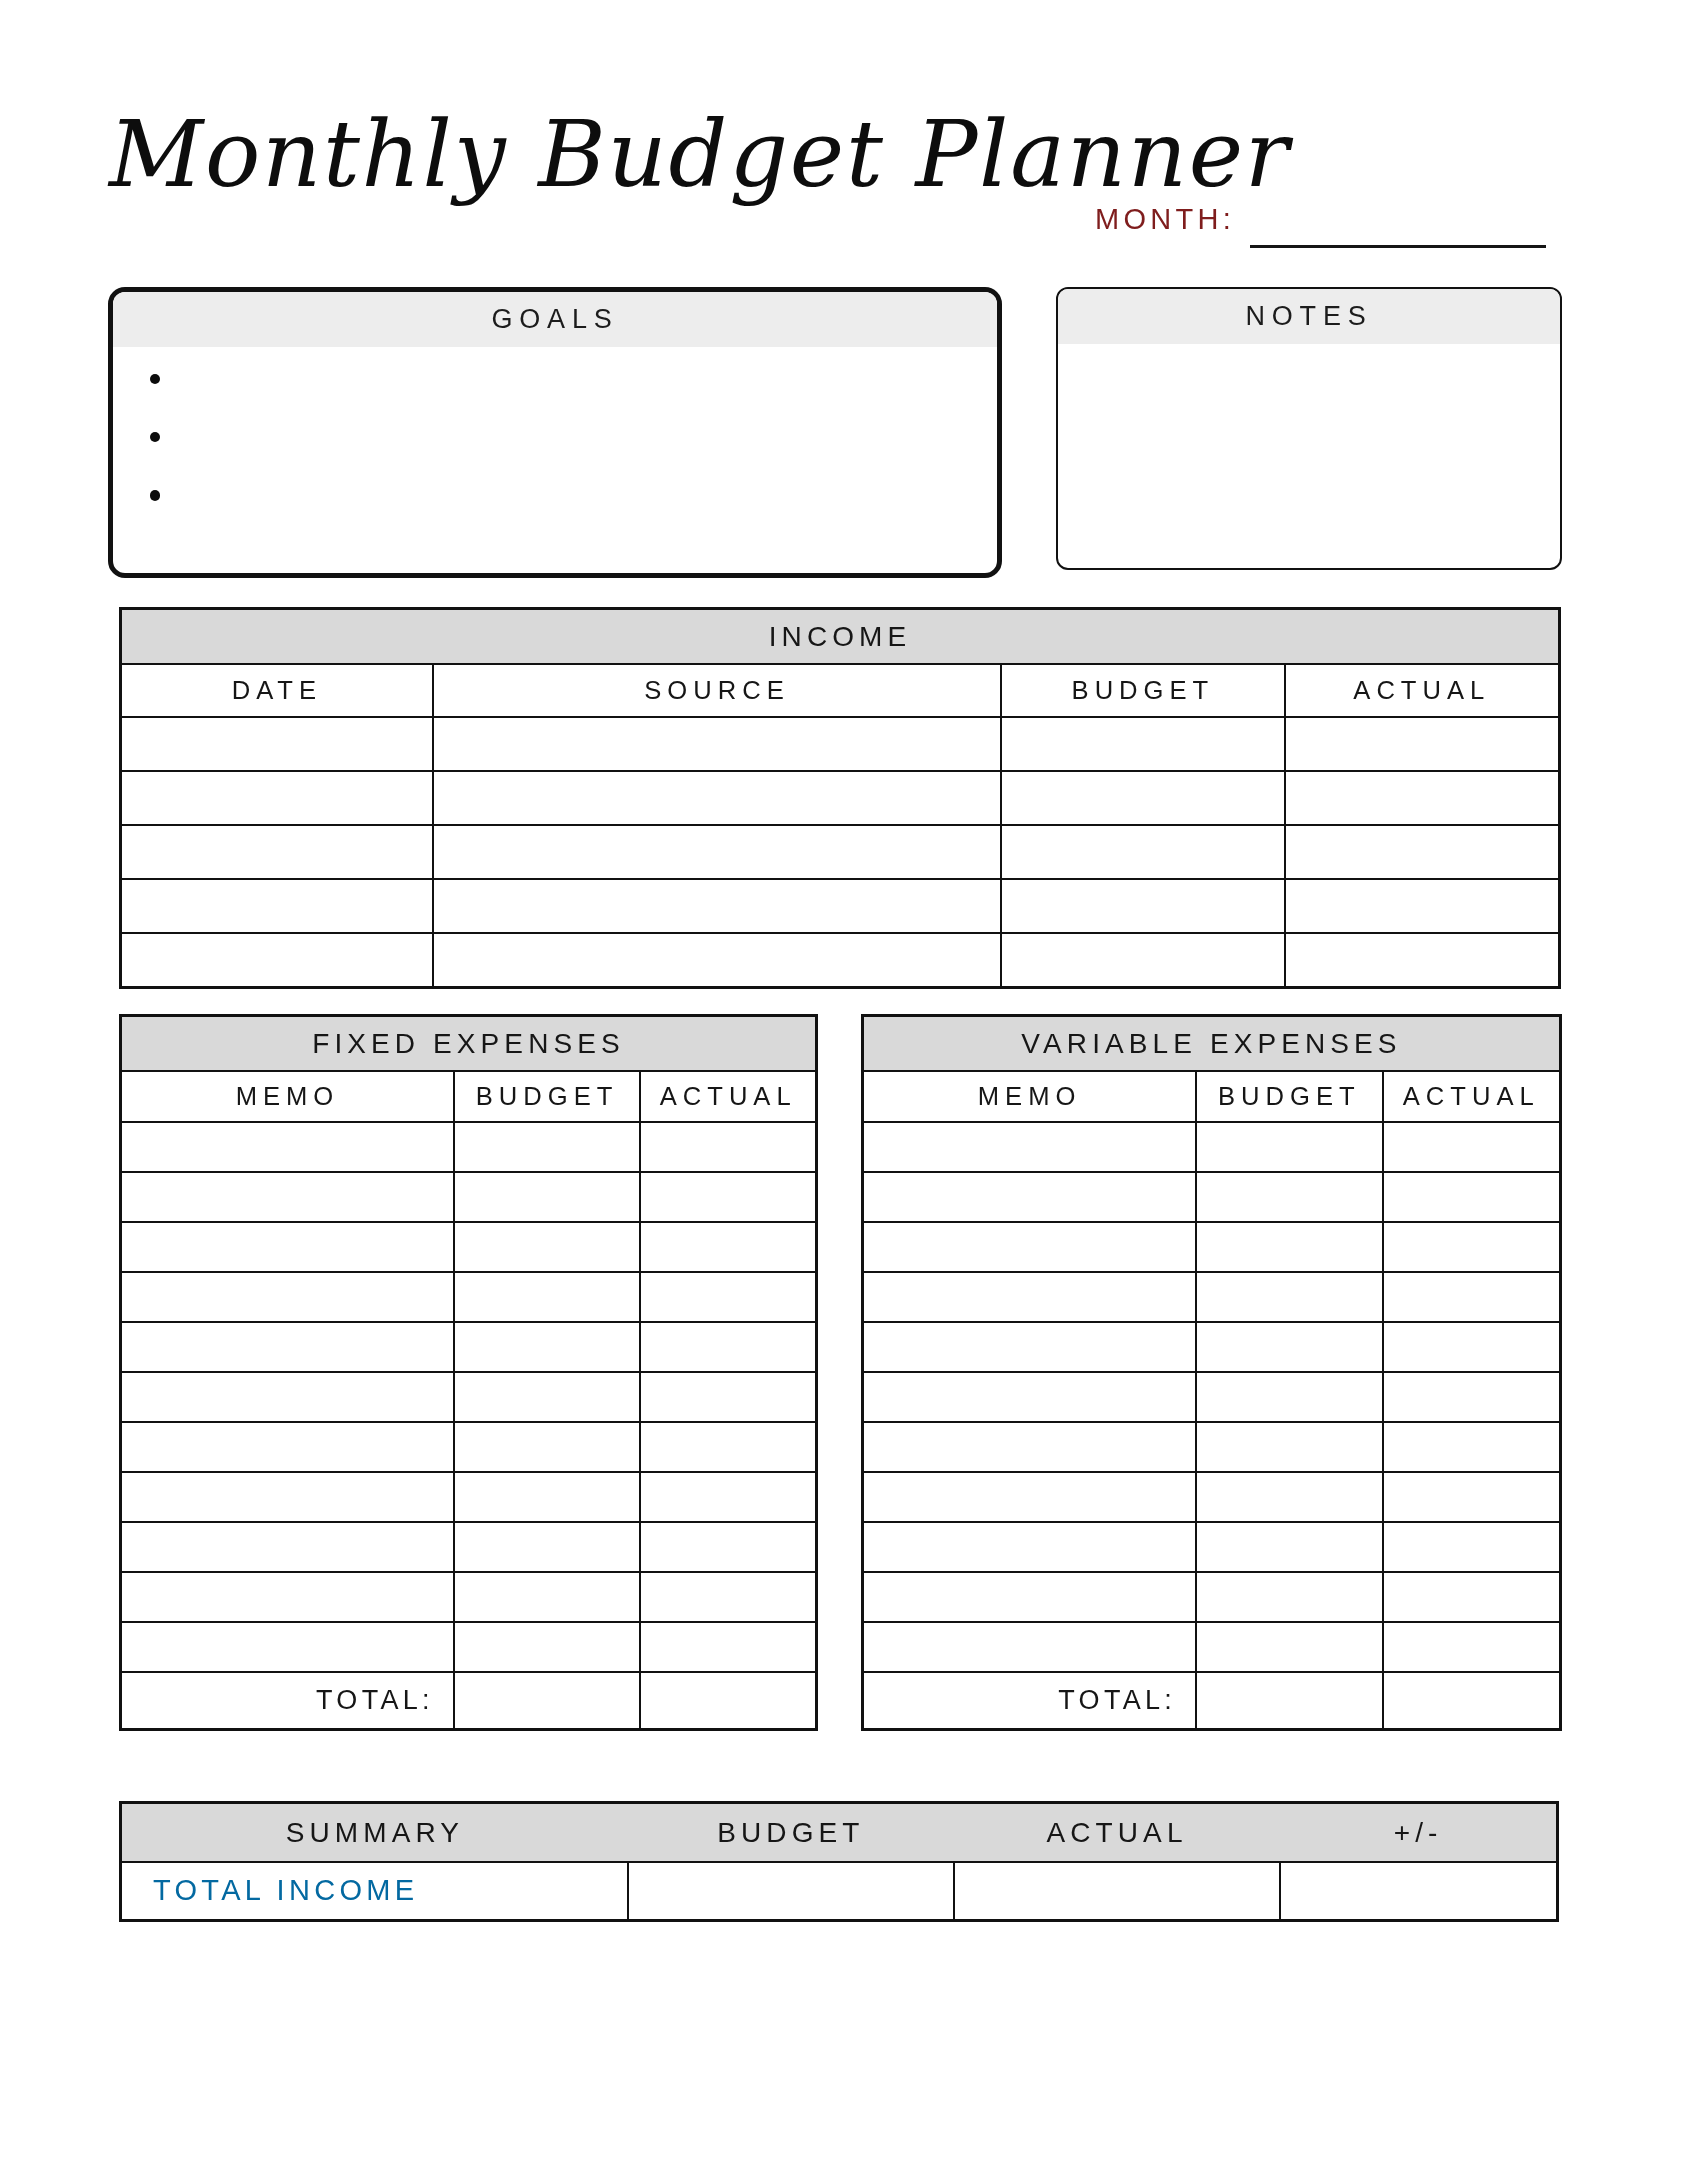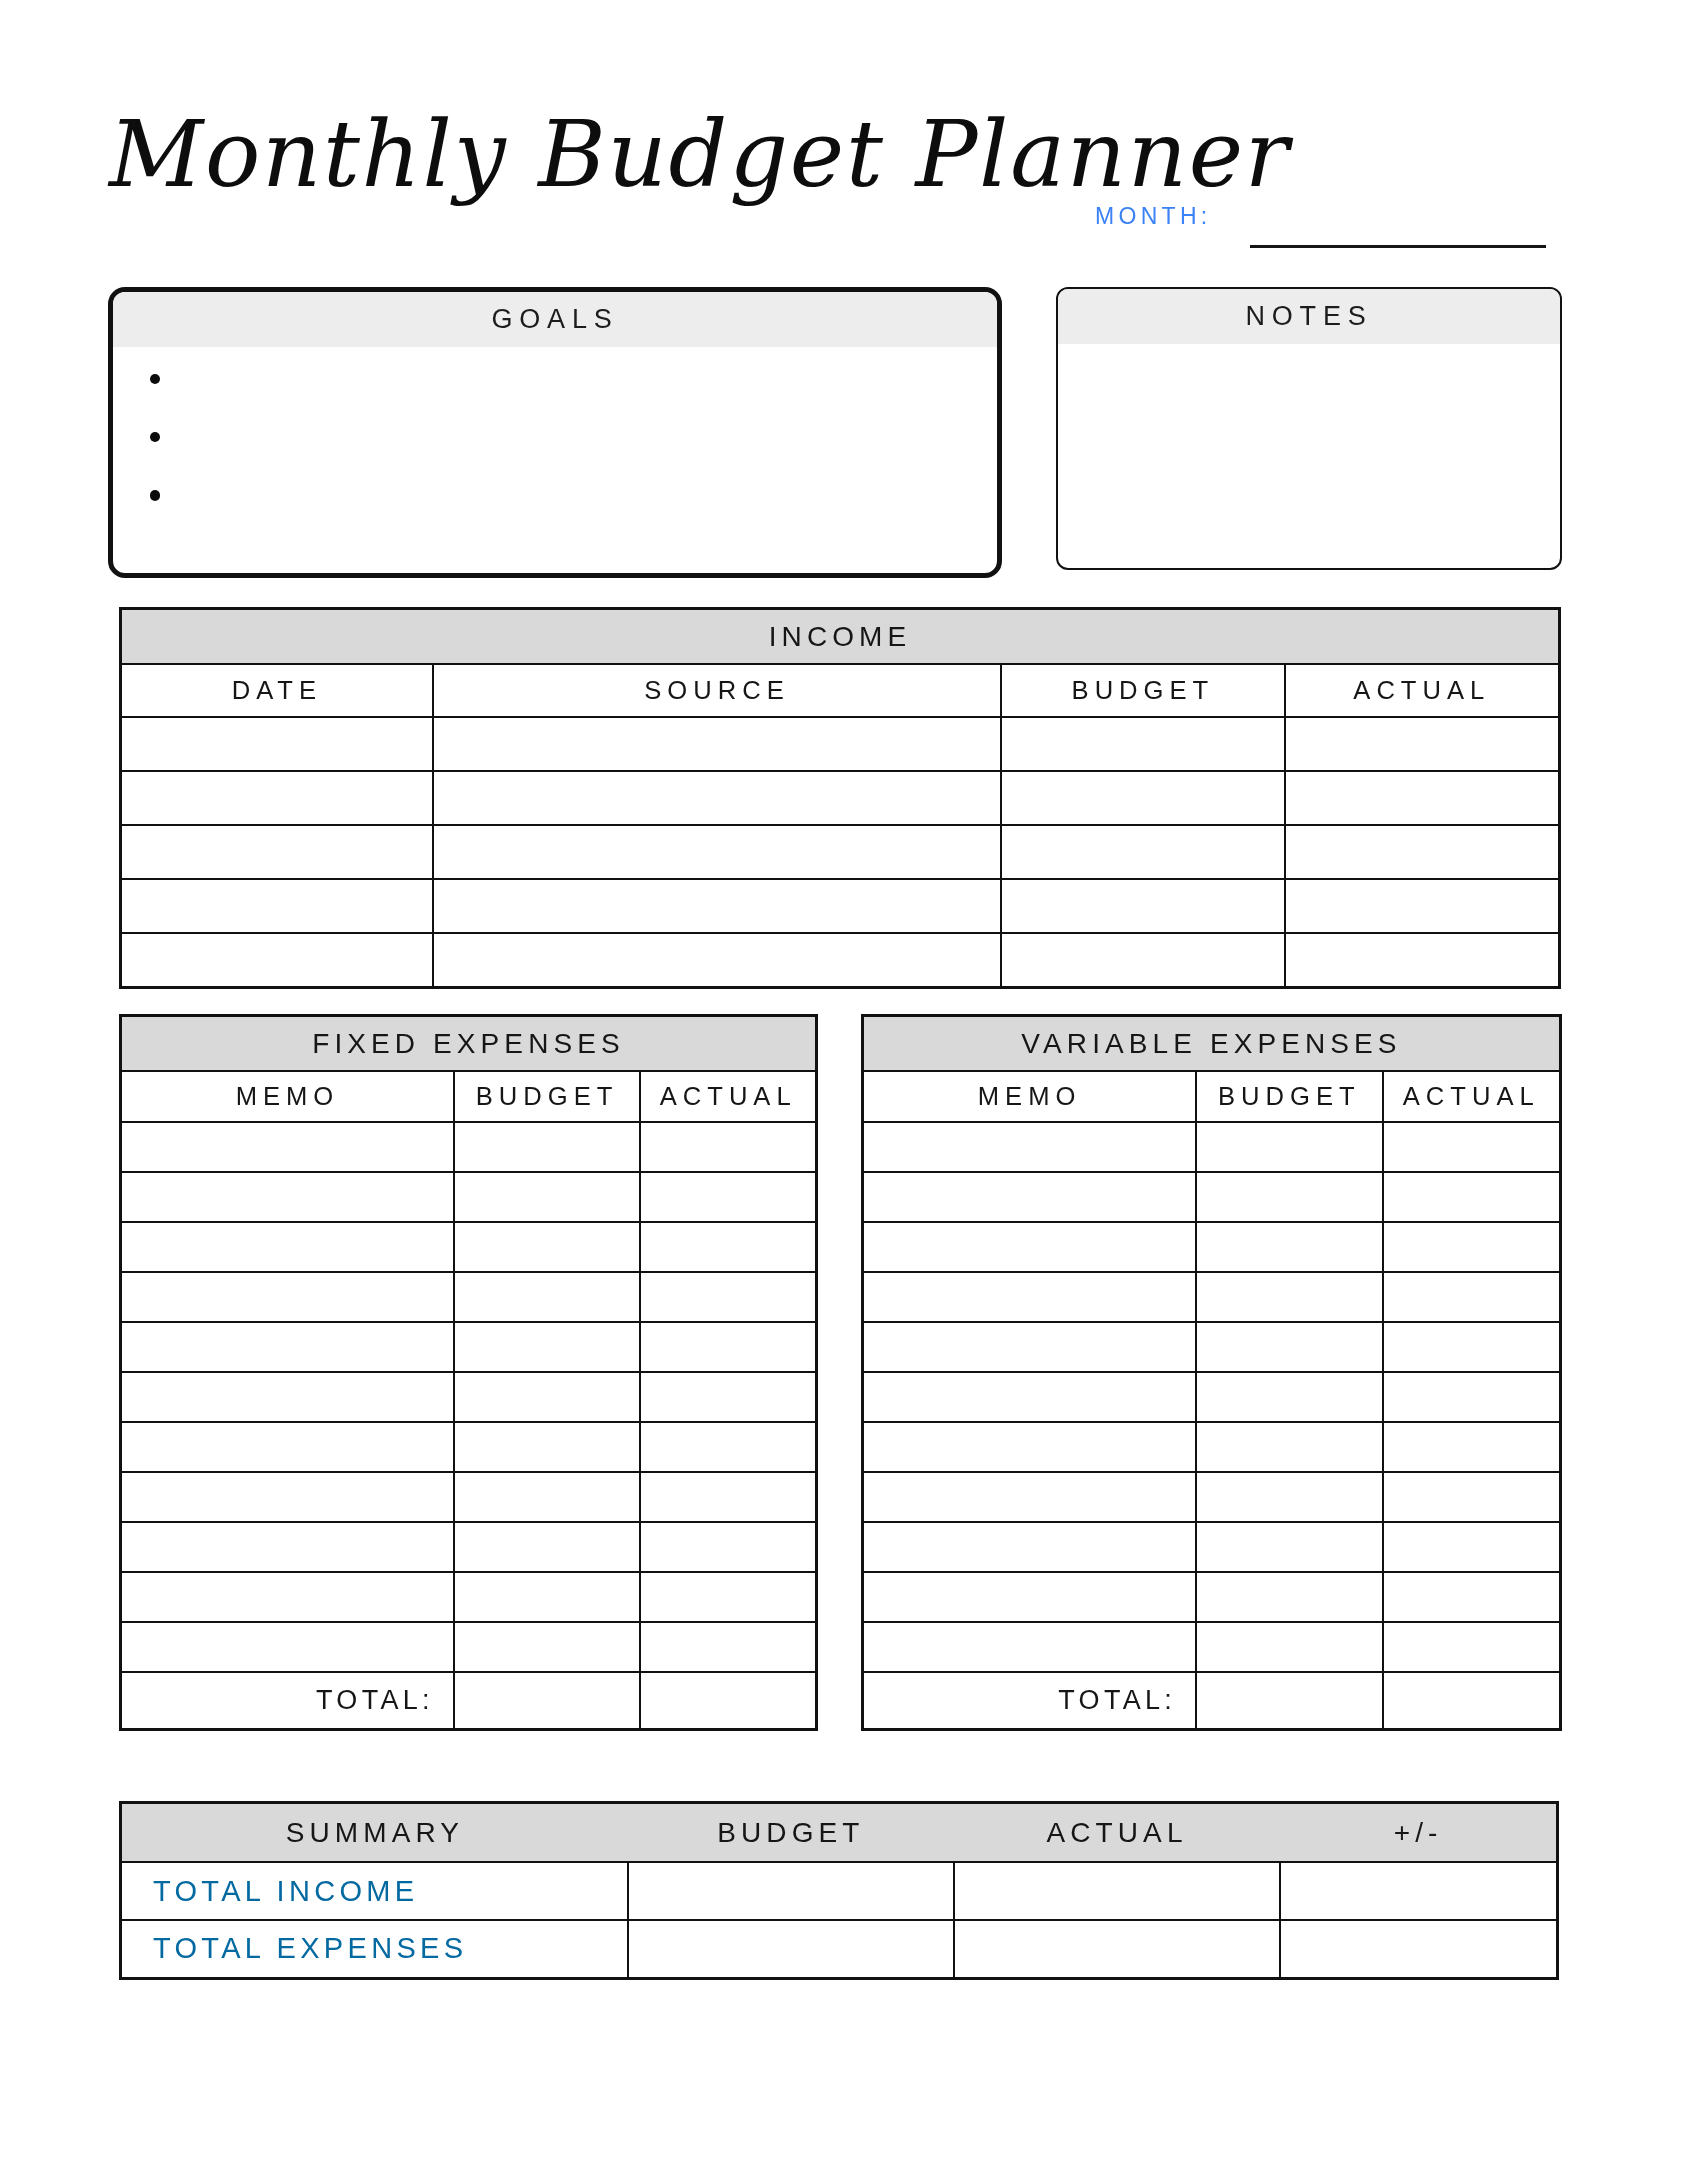--- a/index.html
+++ b/index.html
@@ -8,21 +8,21 @@
     font-family:"Liberation Sans",sans-serif;color:#161616;
     -webkit-font-smoothing:antialiased;
   }
   
   .page-title{
     position:absolute;left:109px;top:101px;width:903px;
     font-family:"DejaVu Serif",serif;font-style:italic;font-weight:500;
     font-size:92px;letter-spacing:1.7px;color:#0d0d0d;white-space:nowrap;
   }
   .month-wrap{position:absolute;left:1095px;top:203px;width:467px;height:51px;}
-  .month-label{font-size:23px;letter-spacing:4.3px;color:#3b82f6;}
+  .month-label{font-size:29px;letter-spacing:4.3px;color:#7f1d1d;}
   .month-line{position:absolute;left:155px;top:42px;width:296px;height:3.4px;background:#161616;}
   
   .panel{position:absolute;background:#fff;overflow:hidden;box-sizing:border-box;}
   .panel.goals{left:108px;top:287px;width:894px;height:291px;border:5.1px solid #111;border-radius:17px;}
   .panel.notes{left:1056px;top:287px;width:506px;height:283px;border:2.6px solid #111;border-radius:12px;}
   .panel-header{
     height:55px;background:#ededed;display:flex;align-items:center;justify-content:center;
     font-size:27px;letter-spacing:6.8px;color:#1c1c1c;
   }
   .goal-bullets{position:absolute;left:37px;top:82px;}
@@ -314,21 +314,15 @@
       <th>+/-</th>
     </tr>
   </thead>
   <tbody>
       <tr>
         <td class="rowlabel">TOTAL INCOME</td>
         <td></td>
         <td></td>
         <td></td>
       </tr>
-      <tr>
-        <td class="rowlabel">TOTAL EXPENSES</td>
-        <td></td>
-        <td></td>
-        <td></td>
-      </tr>
     </tbody>
 </table>
 
 
 </body></html>

